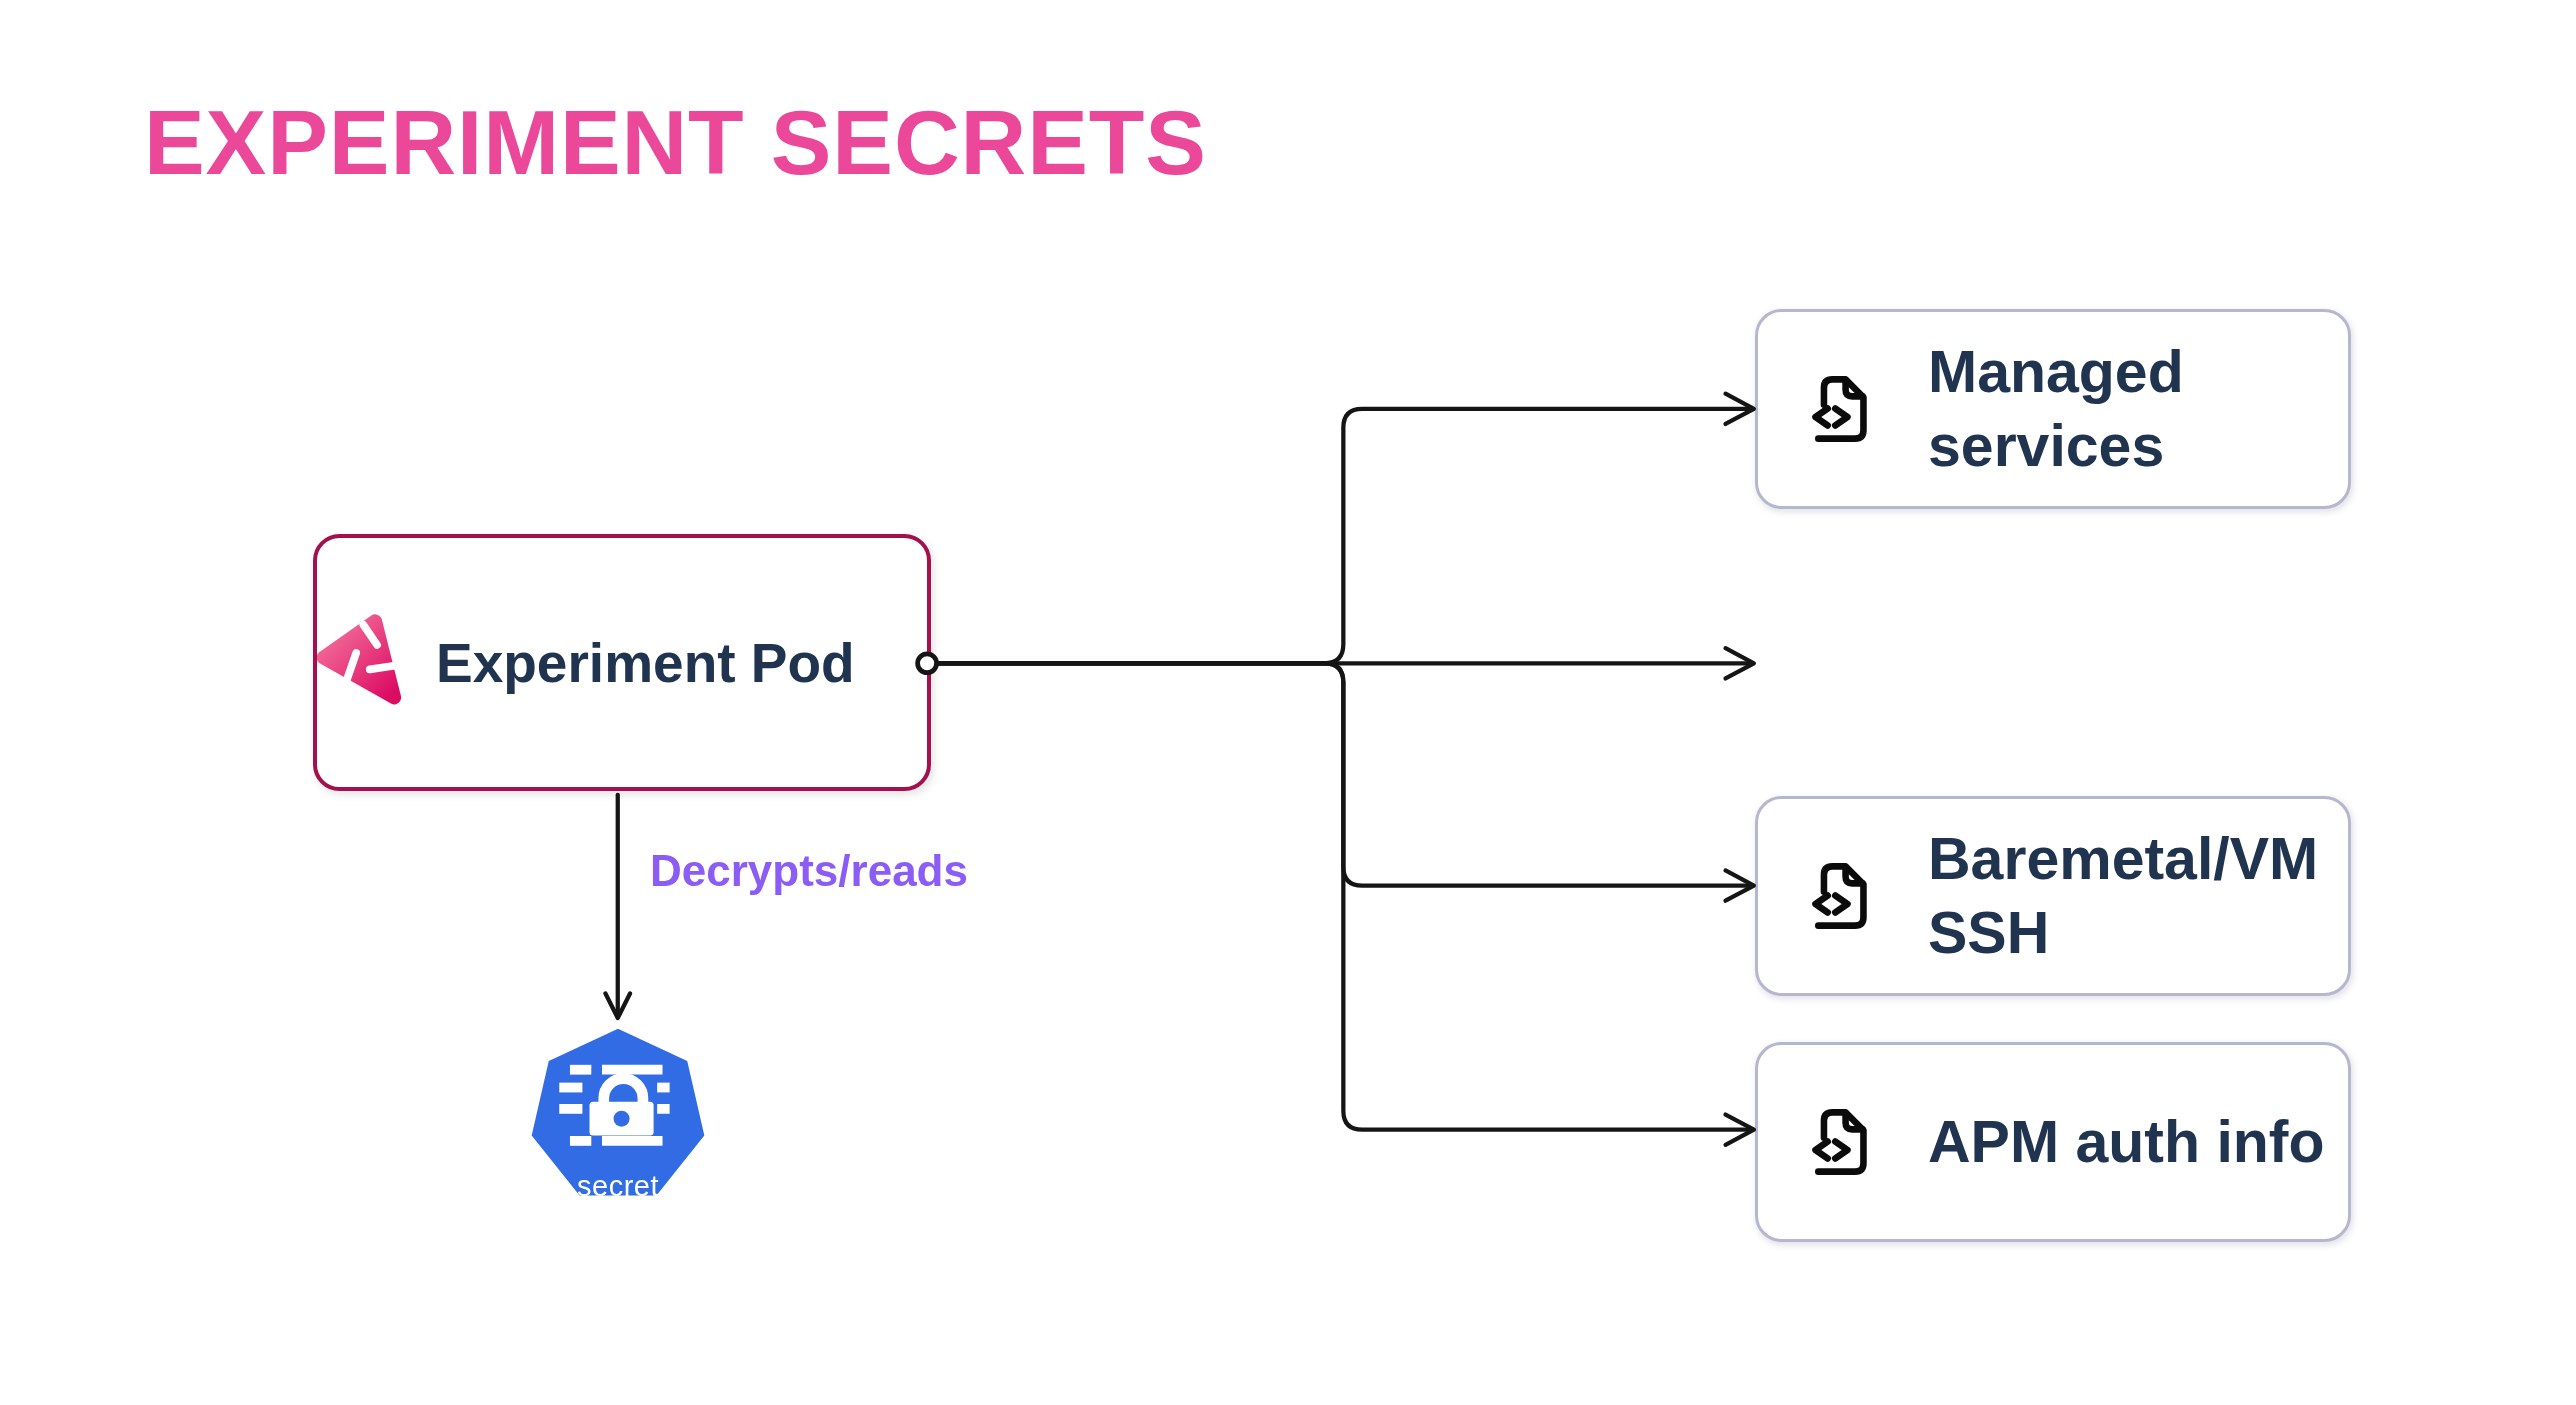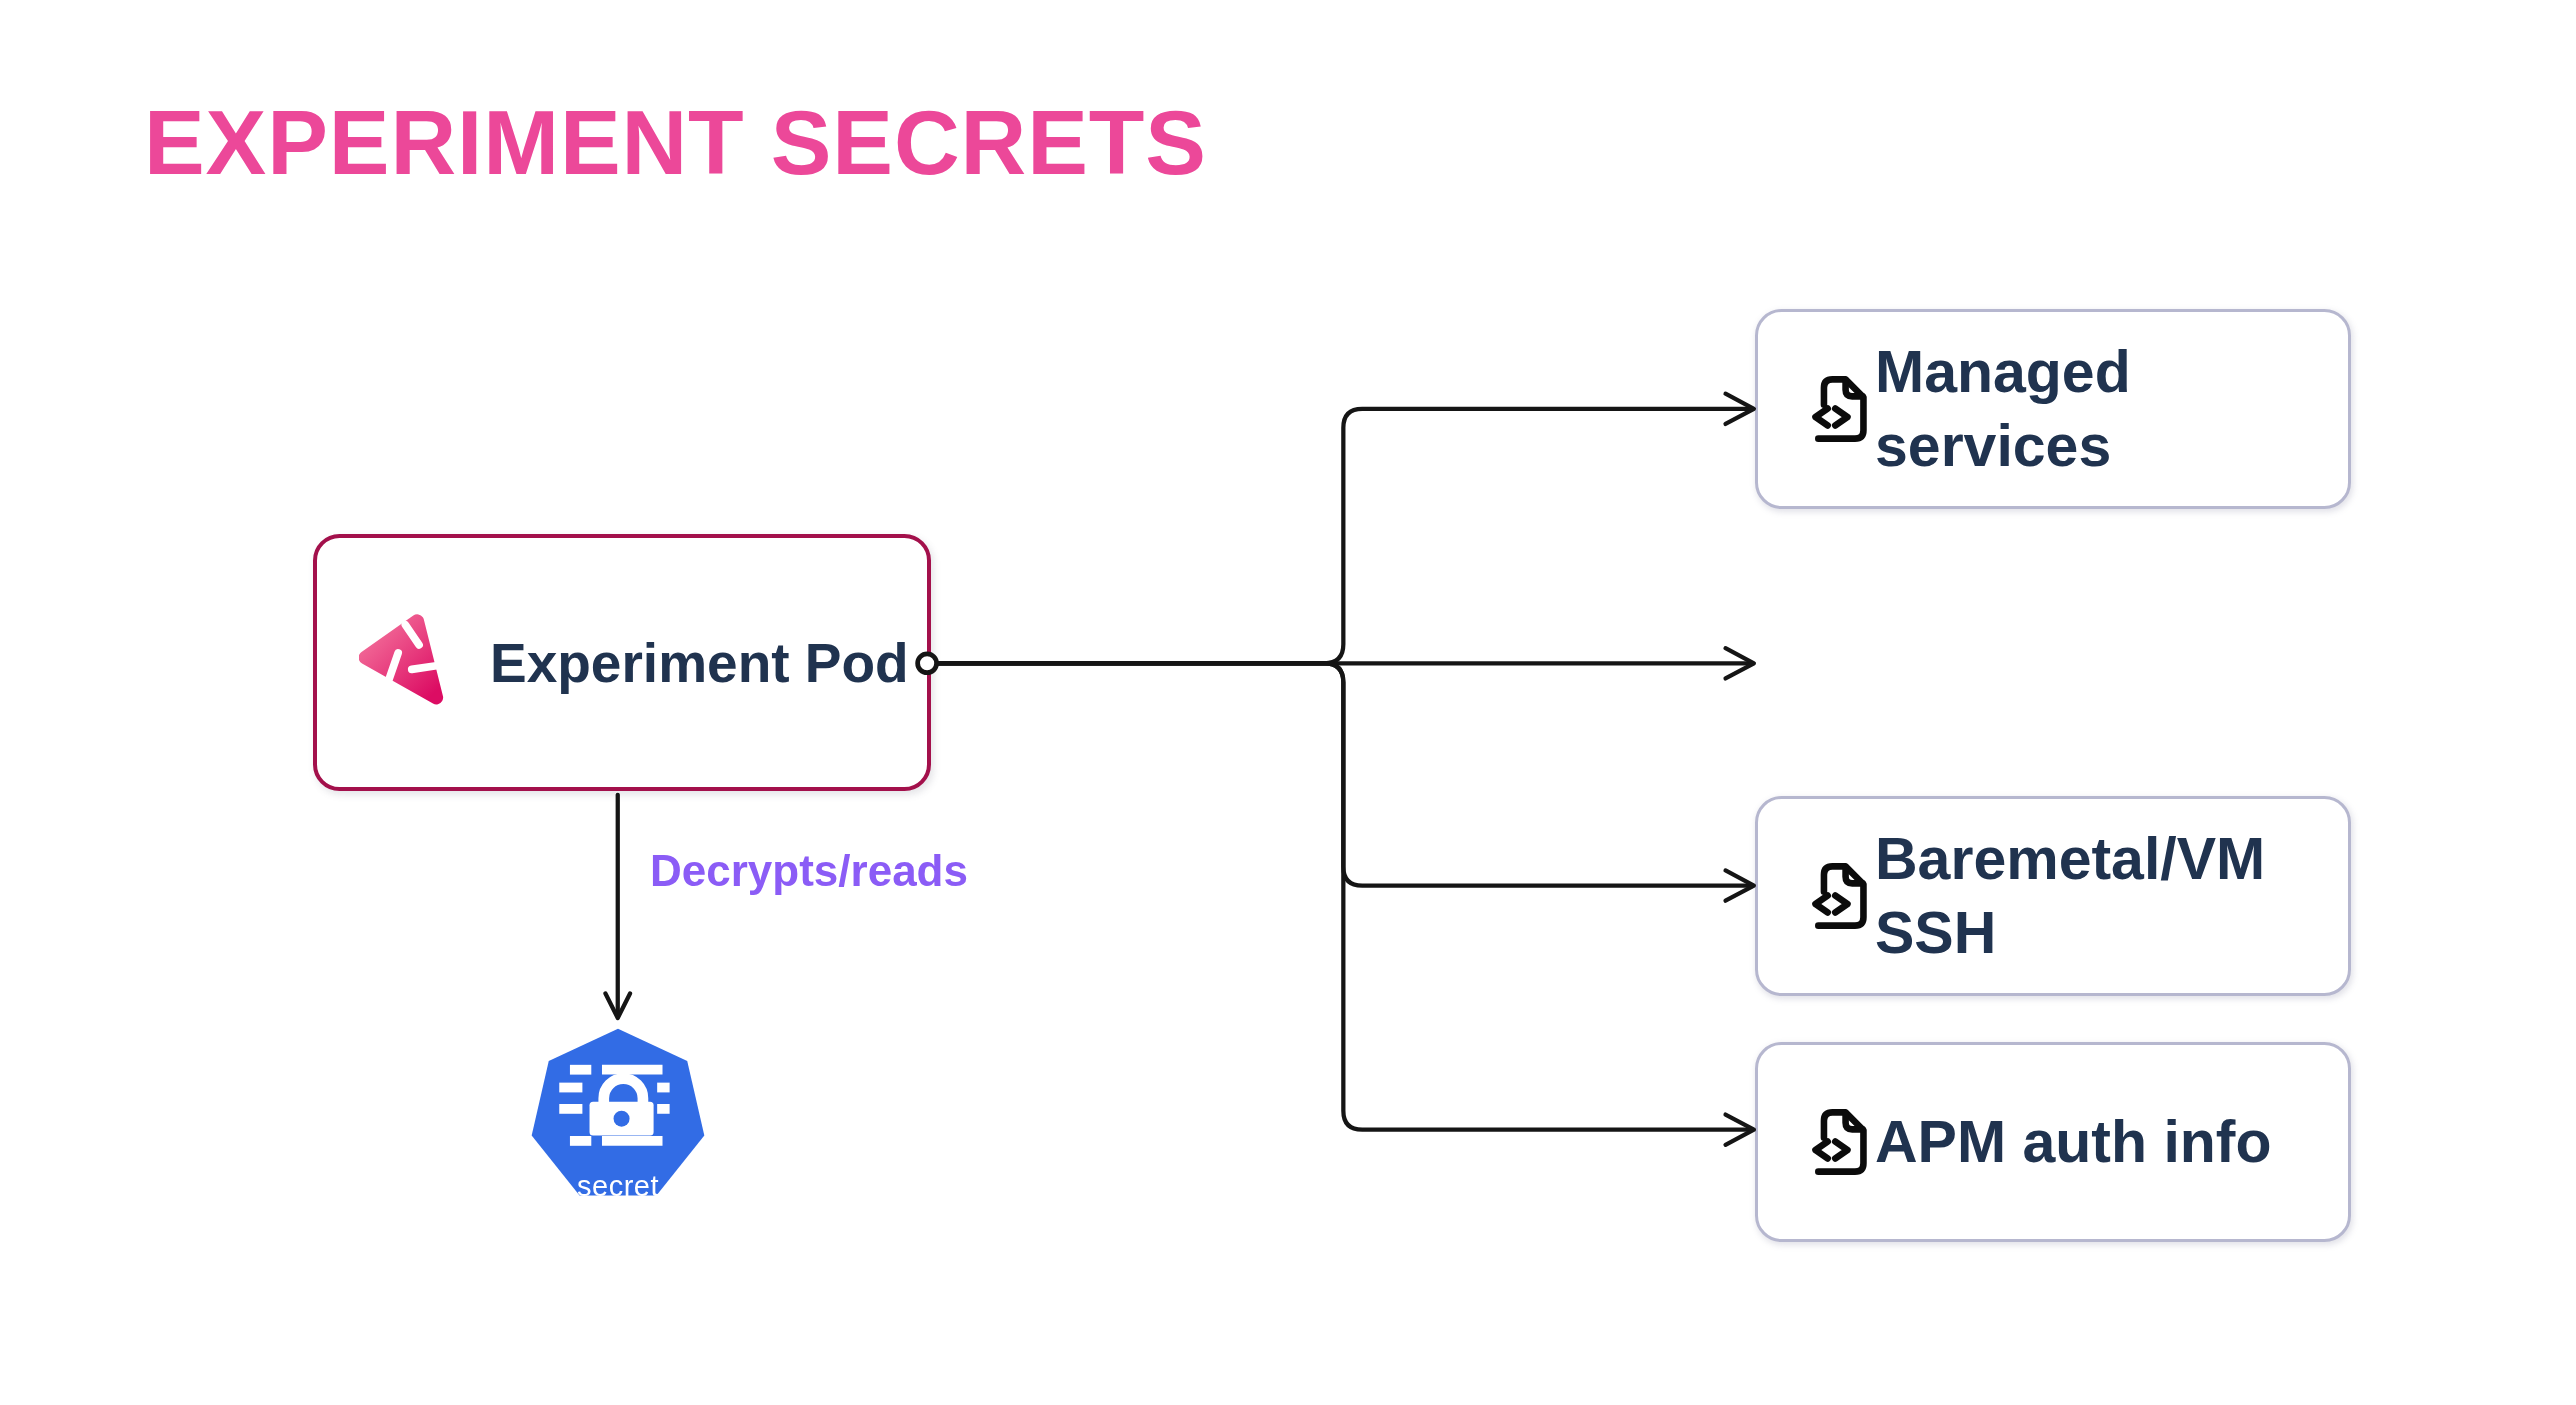--- a/index.html
+++ b/index.html
@@ -8,30 +8,30 @@
 
   .title{
     position:absolute;left:144px;top:95px;margin:0;
     font-size:91px;font-weight:700;letter-spacing:0.9px;color:#ec4899;line-height:1.05;
   }
 
   
   .pod{
     position:absolute;left:313px;top:534px;width:618px;height:257px;box-sizing:border-box;
     background:#fff;border:4.7px solid #A3104B;border-radius:26.5px;
-    display:flex;align-items:center;padding-left:42px;gap:40px;z-index:1;
+    display:flex;align-items:center;gap:28px;z-index:1;
     box-shadow:2.8px 3.8px 7.6px rgba(90,90,110,0.15);
   }
   .pod-label{font-size:55px;font-weight:700;color:#20334F;white-space:nowrap;}
 
   
   .target{
     position:absolute;left:1755px;width:596px;height:200px;box-sizing:border-box;
     background:#fff;border:3.8px solid #B6B7CF;border-radius:26.5px;
-    display:flex;align-items:center;padding-left:45px;z-index:1;
+    display:flex;align-items:center;padding-left:45px;gap:53px;z-index:1;
     box-shadow:1.9px 2.8px 6.6px rgba(120,120,150,0.22);
   }
   .t0{top:309px}.t1{top:555px}.t2{top:796px}.t3{top:1042px}
   .target-label{font-size:59px;font-weight:700;color:#20334F;line-height:1.26;}
   .target-label div:empty{display:none;}
 
   
   .annotation{
     position:absolute;left:650px;top:845px;
     font-size:44px;font-weight:700;color:#8b5cf6;line-height:1.18;z-index:1;

